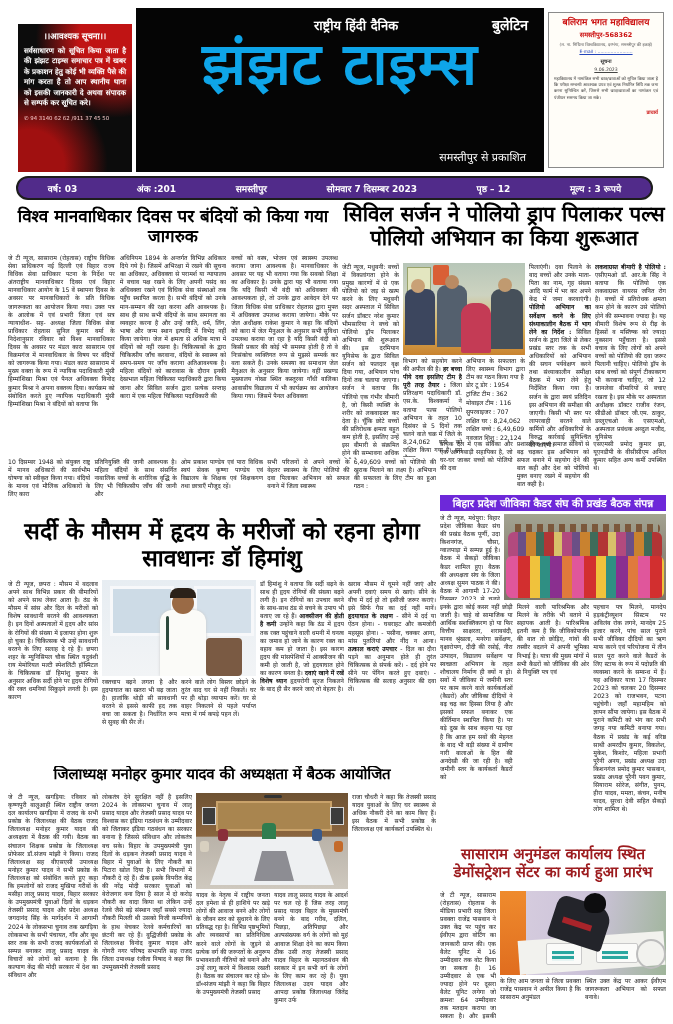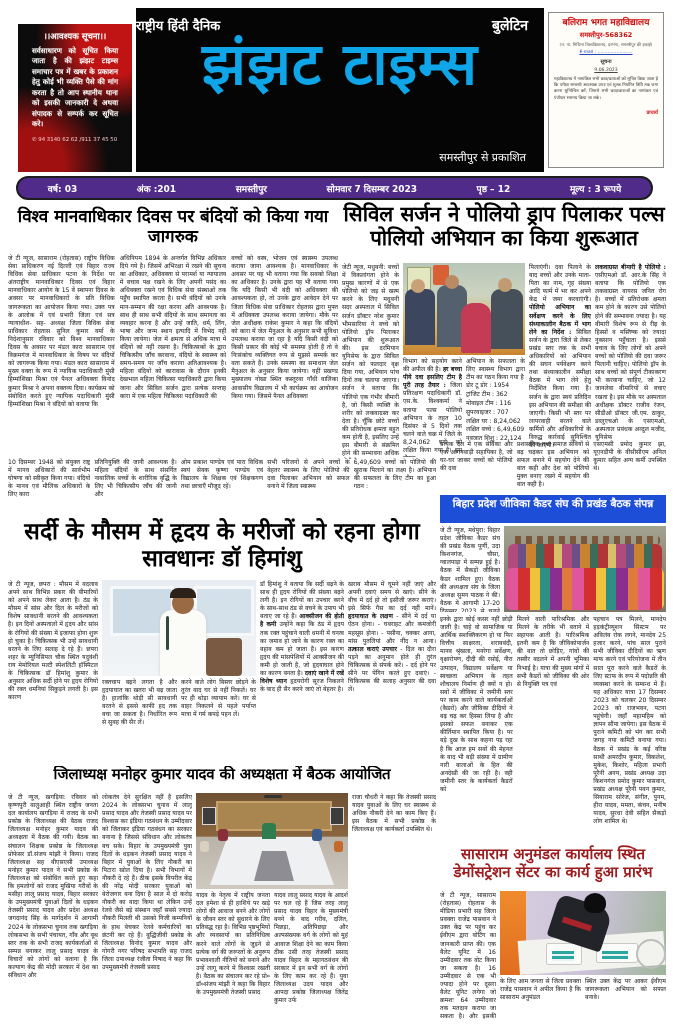--- a/index.html
+++ b/index.html
@@ -2,26 +2,26 @@
 <html><head>
 <meta charset="utf-8">
 <style>
   html,body{margin:0;padding:0;background:#d9d9d9;font-family:"DejaVu Sans",sans-serif;}
   .page{position:relative;width:673px;height:1024px;margin:0 auto;background:#ffffff;overflow:hidden;}
   .abs{position:absolute;}
   
   .notice-box{left:18px;top:24px;width:114px;height:148px;background:
       radial-gradient(circle at 85% 10%, #c01414 0 22%, transparent 48%),
       radial-gradient(circle at 10% 95%, #a01010 0 20%, transparent 45%),
-      #0c0c0c;color:#fff;padding:6px 14px;box-sizing:border-box;}
+      #0c0c0c;color:#fff;padding:6px 6px;box-sizing:border-box;}
   .notice-title{font-size:8.5px;font-weight:bold;text-align:center;margin-bottom:5px;}
   .notice-body{font-size:7.2px;font-weight:bold;line-height:1.45;text-align:justify;}
   .notice-phone{font-size:5.4px;margin-top:6px;color:#f3c9c9;}
   .masthead{left:136px;top:8px;width:408px;height:164px;background:#050505;color:#fff;}
-  .mh-tagline{position:absolute;top:8px;left:0;right:0;text-align:left;font-size:13px;font-weight:bold;}
+  .mh-tagline{position:absolute;top:8px;left:0;right:0;text-align:center;font-size:13px;font-weight:bold;padding-left:32px;}
   .mh-bulletin{position:absolute;top:7px;right:16px;font-size:14px;font-weight:bold;}
   .mh-title{position:absolute;top:26px;left:0;right:0;text-align:center;font-size:58px;font-weight:bold;letter-spacing:1px;line-height:1.05;}
   .mh-pub{position:absolute;bottom:8px;right:18px;font-size:11px;font-weight:normal;}
   .ad-box{left:548px;top:12px;width:116px;height:156px;background:#fffdf8;border:1px solid #8a8a8a;box-sizing:border-box;padding:5px 5px;text-align:center;}
   .ad-name{font-size:9px;font-weight:bold;line-height:1.1;}
   .ad-addr{font-size:6.5px;font-weight:bold;margin-top:2px;}
   .ad-affil{font-size:4.2px;color:#555;margin-top:3px;}
   .ad-email{font-size:4.4px;color:#2244bb;text-decoration:underline;margin-top:2px;}
   .ad-suchna{font-size:5.2px;font-weight:bold;color:#333;margin-top:3px;}
   .ad-date{font-size:4.6px;color:#444;text-decoration:underline;margin-top:2px;}
@@ -30,21 +30,21 @@
   .dateline{left:16px;top:176px;width:637px;height:24px;background:#512b8a;border:2px solid #1d1d1d;border-radius:13px;box-sizing:border-box;
       display:flex;align-items:center;justify-content:space-around;color:#fff;font-size:9px;font-weight:bold;}
   
   .headline{font-weight:bold;color:#000;text-align:center;line-height:1.18;}
   .bodytext{font-size:6.1px;line-height:1.33;text-align:justify;color:#141414;overflow:hidden;}
   .cols{display:flex;gap:5px;}
   .subhead{font-weight:bold;}
   .photo{position:relative;overflow:hidden;}
   .photo i{position:absolute;display:block;}
   .caprow{display:flex;gap:4px;margin-top:2px;}
-  .banner{background:#1d4ed8;color:#fff;font-weight:bold;text-align:center;font-size:10.5px;line-height:16px;height:28px;white-space:nowrap;overflow:hidden;}
+  .banner{background:#6d28d9;color:#fff;font-weight:bold;text-align:center;font-size:10.5px;line-height:16px;height:16px;white-space:nowrap;overflow:hidden;}
   .statline{font-size:6.1px;line-height:1.45;color:#141414;}
 </style>
 </head>
 <body>
 
 <div class="page">
 
   <div class="abs notice-box">
     <div class="notice-title">।।आवश्यक सूचना।।</div>
     <div class="notice-body">सर्वसाधारण को सूचित किया जाता है की झंझट टाइम्स समाचार पत्र में खबर के प्रकाशन हेतु कोई भी व्यक्ति पैसे की मांग करता है तो आप स्थानीय थाना को इसकी जानकारी दे अथवा संपादक से सम्पर्क कर सूचित करे।</div>

